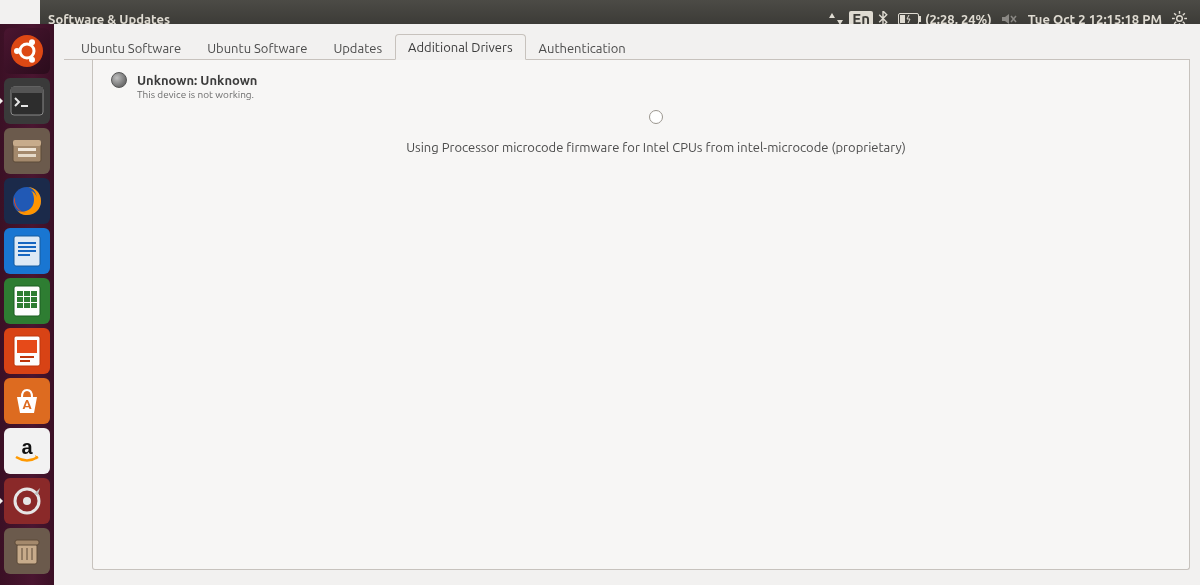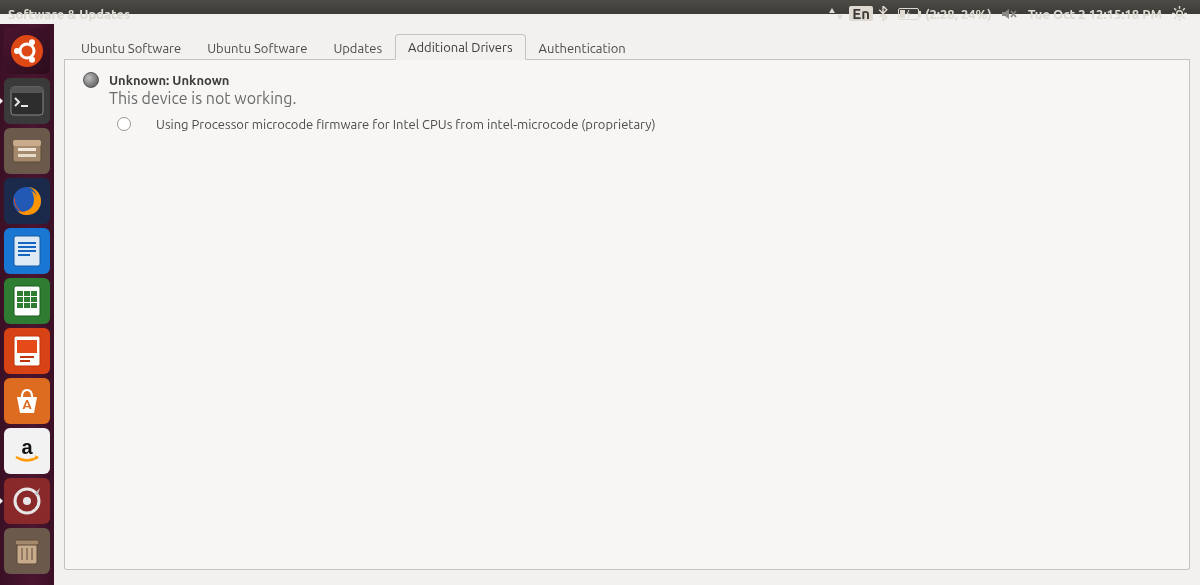--- a/index.html
+++ b/index.html
@@ -8,28 +8,29 @@
     height: 585px;
     font-family: "Ubuntu", "Liberation Sans", sans-serif;
     font-size: 13px;
     background: #f2f1f0;
     overflow: hidden;
     position: relative;
   }
 
   
   .menubar {
-    height: 14px;
+    height: 24px;
     background: linear-gradient(to bottom, #4c4b46, #3c3b37);
     color: #dfdbd2;
     display: flex;
     align-items: center;
     padding: 13px 8px 0 8px;
     font-size: 13px;
     font-weight: bold;
+    margin-left: 40px;
   }
   .menubar .title { flex: 0 0 auto; }
   .menubar .spacer { flex: 1; }
   .menubar .indicator {
     display: flex;
     align-items: center;
     gap: 3px;
     padding: 0 5px;
     font-weight: bold;
     color: #dfdbd2;
@@ -112,49 +113,51 @@
     color: #3c3c3c;
   }
 
   .tabcontent {
     border: 1px solid #c7c2bd;
     border-top: none;
     background: #f7f6f5;
     border-radius: 0 0 3px 3px;
     min-height: 510px;
     padding: 12px 0 0 0;
+    margin-left: 28px;
   }
 
   .device {
     padding: 0 12px 6px 18px;
   }
   .device-header {
     display: flex;
     align-items: center;
     gap: 10px;
     font-weight: bold;
     color: #3c3c3c;
   }
   .device-sub {
-    font-size: 16px;
+    font-size: 10px;
     color: #6c6c6c;
     margin-left: 26px;
     margin-top: 1px;
   }
 
   .options {
     margin-top: 6px;
   }
   .option {
     display: flex;
     align-items: center;
-    gap: 25px;
+    gap: 16px;
     padding: 4px 10px 4px 34px;
     color: #4c4c4c;
     cursor: pointer;
+    flex-direction: column;
   }
   .option.selected {
     background: linear-gradient(to bottom, #fbe3d6, #fbe3d6);
     border-top: 1px solid #f0c5ac;
     border-bottom: 1px solid #f0c5ac;
   }
 
   .radio {
     width: 14px; height: 14px;
     border-radius: 50%;

